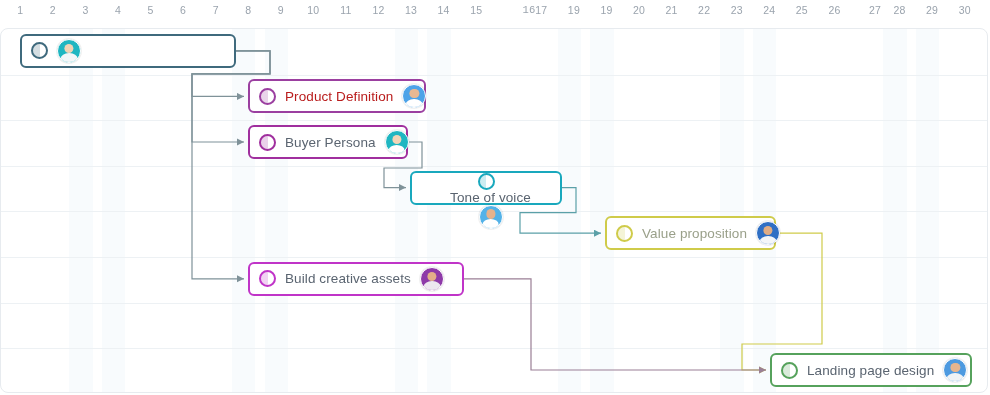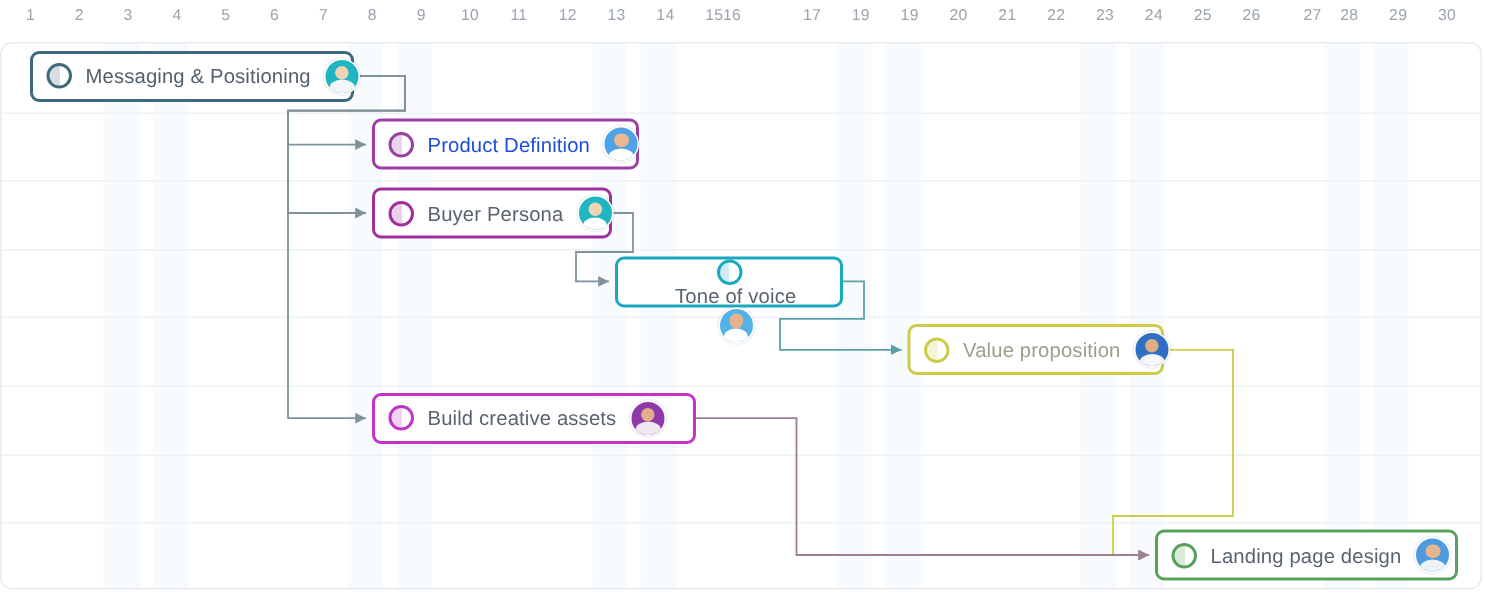--- a/index.html
+++ b/index.html
@@ -54,21 +54,21 @@
       <div class="tick" style="left: 172.112px;">6</div>
       <div class="tick" style="left: 204.678px;">7</div>
       <div class="tick" style="left: 237.243px;">8</div>
       <div class="tick" style="left: 269.809px;">9</div>
       <div class="tick" style="left: 302.375px;">10</div>
       <div class="tick" style="left: 334.941px;">11</div>
       <div class="tick" style="left: 367.507px;">12</div>
       <div class="tick" style="left: 400.072px;">13</div>
       <div class="tick" style="left: 432.638px;">14</div>
       <div class="tick" style="left: 465.204px;">15</div>
-      <div class="tick" style="left: 477px;">16</div>
+      <div class="tick" style="left: 518px; font-family: Liberation Mono, monospace;">16</div>
       <div class="tick" style="left: 530.336px;">17</div>
       <div class="tick" style="left: 562.901px;">19</div>
       <div class="tick" style="left: 595.467px;">19</div>
       <div class="tick" style="left: 628.033px;">20</div>
       <div class="tick" style="left: 660.599px;">21</div>
       <div class="tick" style="left: 693.164px;">22</div>
       <div class="tick" style="left: 725.73px;">23</div>
       <div class="tick" style="left: 758.296px;">24</div>
       <div class="tick" style="left: 790.862px; text-align: center;">25</div>
       <div class="tick" style="left: 823.428px;">26</div>
@@ -117,29 +117,28 @@
         <path d="M408,142 H422 V168 H384 V187.60000000000002 H406" fill="none" stroke="#7f9299" stroke-width="1.2" marker-end="url(#ah)"></path>
         <path d="M562,187.60000000000002 H576 V212.60000000000002 H520 V233.20000000000002 H601" fill="none" stroke="#5ba0a8" stroke-width="1.2" marker-end="url(#ah)"></path>
         <path d="M776,233.20000000000002 H822 V344 H742 V370 H766" fill="none" stroke="#cfcb4a" stroke-width="1.2" marker-end="url(#ah)"></path>
         <path d="M464,278.8 H531 V370 H766" fill="none" stroke="#9a7f95" stroke-width="1.2" marker-end="url(#ah)"></path>
       </g>
   </svg>
 
   <div id="bars">
       <div class="bar" style="left: 20px; width: 216px; top: 33.8px; border-color: rgb(63, 106, 125);">
         <span class="ring" style="color: rgb(63, 106, 125);"></span>
-        <span class="lbl" style="color: rgb(84, 97, 109);">Messaging &amp; Positioning</span>
         <span class="av" style="background: rgb(31, 182, 193);">
           <span class="body" style="background: rgb(243, 246, 248);"></span>
           <span class="head" style="background: rgb(240, 211, 181);"></span>
         </span>
       </div>
       <div class="bar" style="left: 248px; width: 178px; top: 79.4px; border-color: rgb(155, 63, 160);">
         <span class="ring" style="color: rgb(155, 63, 160);"></span>
-        <span class="lbl" style="color: #1d4ed8;">Product Definition</span>
+        <span class="lbl" style="color: #b91c1c;">Product Definition</span>
         <span class="av" style="background: rgb(77, 163, 232);">
           <span class="body" style="background: rgb(255, 255, 255);"></span>
           <span class="head" style="background: rgb(232, 184, 146);"></span>
         </span>
       </div>
       <div class="bar" style="left: 248px; width: 160px; top: 125px; border-color: rgb(160, 47, 158);">
         <span class="ring" style="color: rgb(160, 47, 158);"></span>
         <span class="lbl" style="color: rgb(90, 100, 112);">Buyer Persona</span>
         <span class="av" style="background: rgb(31, 182, 193);">
           <span class="body" style="background: rgb(255, 255, 255);"></span>

